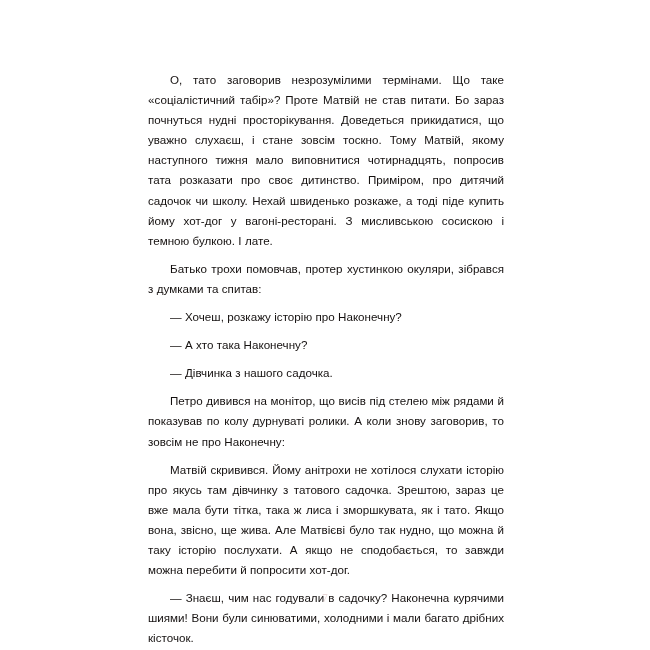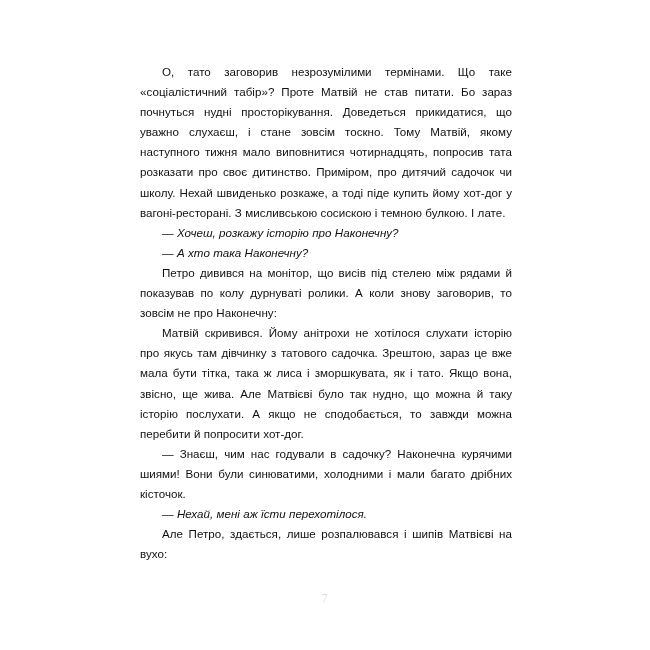--- a/index.html
+++ b/index.html
@@ -23,40 +23,39 @@
   }
 
   .text-block {
     position: absolute;
     left: 140px;
     top: 62px;
     width: 372px;
   }
 
   .para {
-    margin: 0;
+    margin: 8px;
     font-size: 11.6px;
     line-height: 20.1px;
     color: #14100f;
     text-align: justify;
     text-justify: inter-word;
     -webkit-hyphens: manual;
     hyphens: manual;
     letter-spacing: 0.02px;
     word-spacing: 0.1px;
   }
 
   .para.indent {
     text-indent: 22px;
   }
 
   .para.dialog {
     text-indent: 22px;
     text-align: left;
-    font-style: italic;
   }
 
   .page-number {
     position: absolute;
     left: 0;
     right: 0;
     top: 592px;
     text-align: center;
     font-size: 11.5px;
     color: #e8d7d7;
@@ -66,25 +65,27 @@
 </style>
 </head>
 <body>
 
 <div class="page">
 
   <div class="text-block">
 
     <p class="para indent">О, тато заговорив незрозумілими термінами. Що таке «соціалістичний табір»? Проте Матвій не став питати. Бо зараз почнуться нудні просторікування. Доведеться прикидатися, що уважно слухаєш, і стане зовсім тоскно. Тому Матвій, якому наступного тижня мало виповнитися чотирнадцять, попросив тата розказати про своє дитинство. Приміром, про дитячий садочок чи школу. Нехай швиденько розкаже, а тоді піде купить йому хот-дог у вагоні-ресторані. З мисливською сосискою і темною булкою. І лате.</p>
 
+    <p class="para indent">Батько трохи помовчав, протер хустинкою окуляри, зібрався з думками та спитав:</p>
 
     <p class="para dialog">— Хочеш, розкажу історію про Наконечну?</p>
 
     <p class="para dialog">— А хто така Наконечну?</p>
 
+    <p class="para dialog">— Дівчинка з нашого садочка.</p>
 
     <p class="para indent">Петро дивився на монітор, що висів під стелею між рядами й показував по колу дурнуваті ролики. А коли знову заговорив, то зовсім не про Наконечну:</p>
 
     <p class="para indent">Матвій скривився. Йому анітрохи не хотілося слухати історію про якусь там дівчинку з татового садочка. Зрештою, зараз це вже мала бути тітка, така ж лиса і зморшкувата, як і тато. Якщо вона, звісно, ще жива. Але Матвієві було так нудно, що можна й таку історію послухати. А якщо не сподобається, то завжди можна перебити й попросити хот-дог.</p>
 
     <p class="para indent">— Знаєш, чим нас годували в садочку? Наконечна курячими шиями! Вони були синюватими, холодними і мали багато дрібних кісточок.</p>
 
     <p class="para dialog">— Нехай, мені аж їсти перехотілося.</p>
 
     <p class="para indent">Але Петро, здається, лише розпалювався і шипів Матвієві на вухо:</p>

